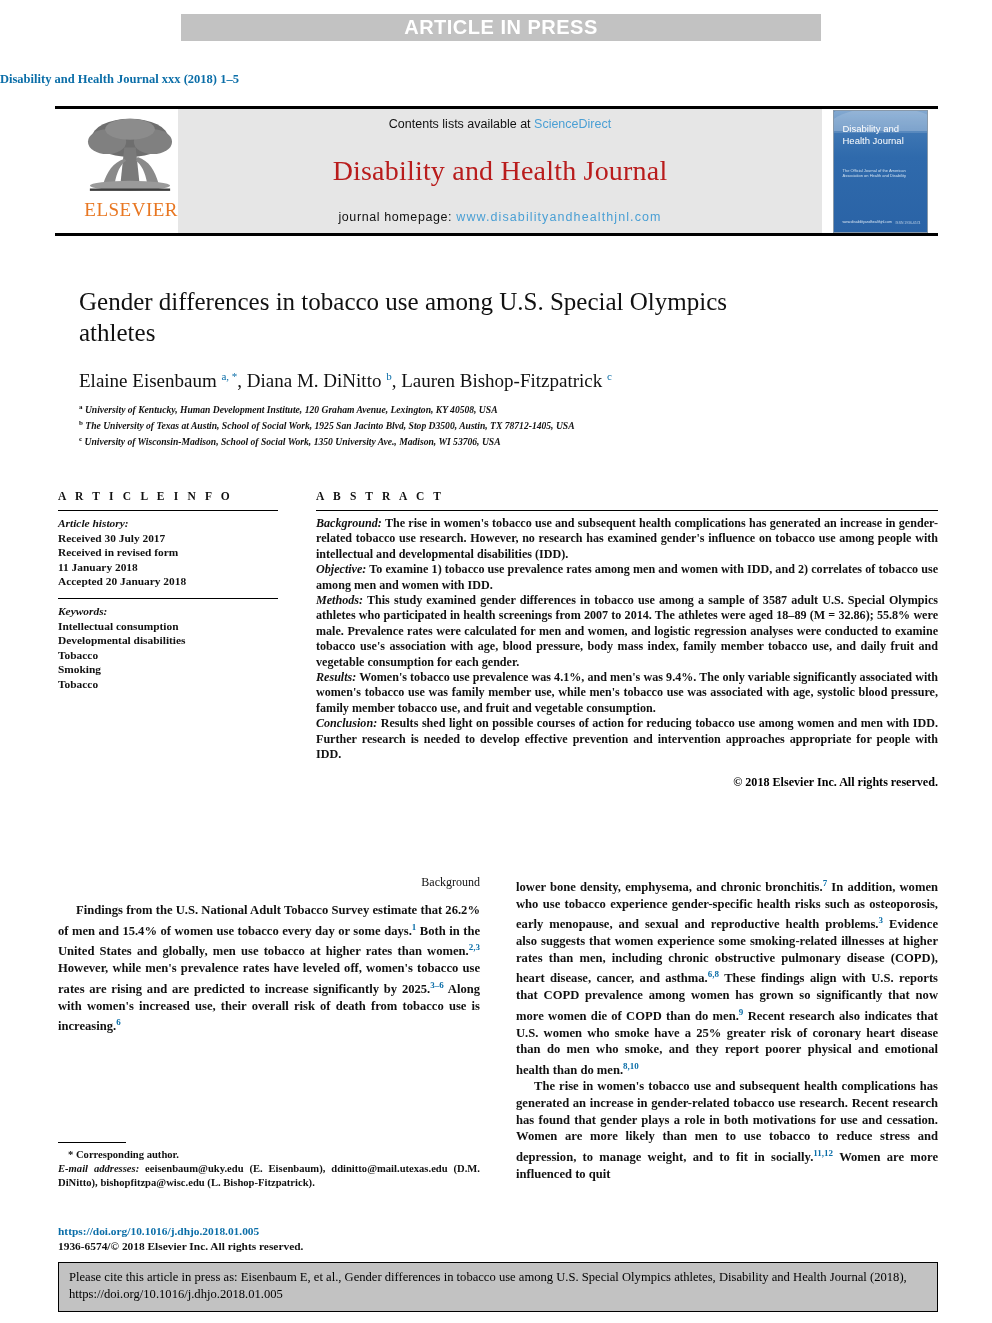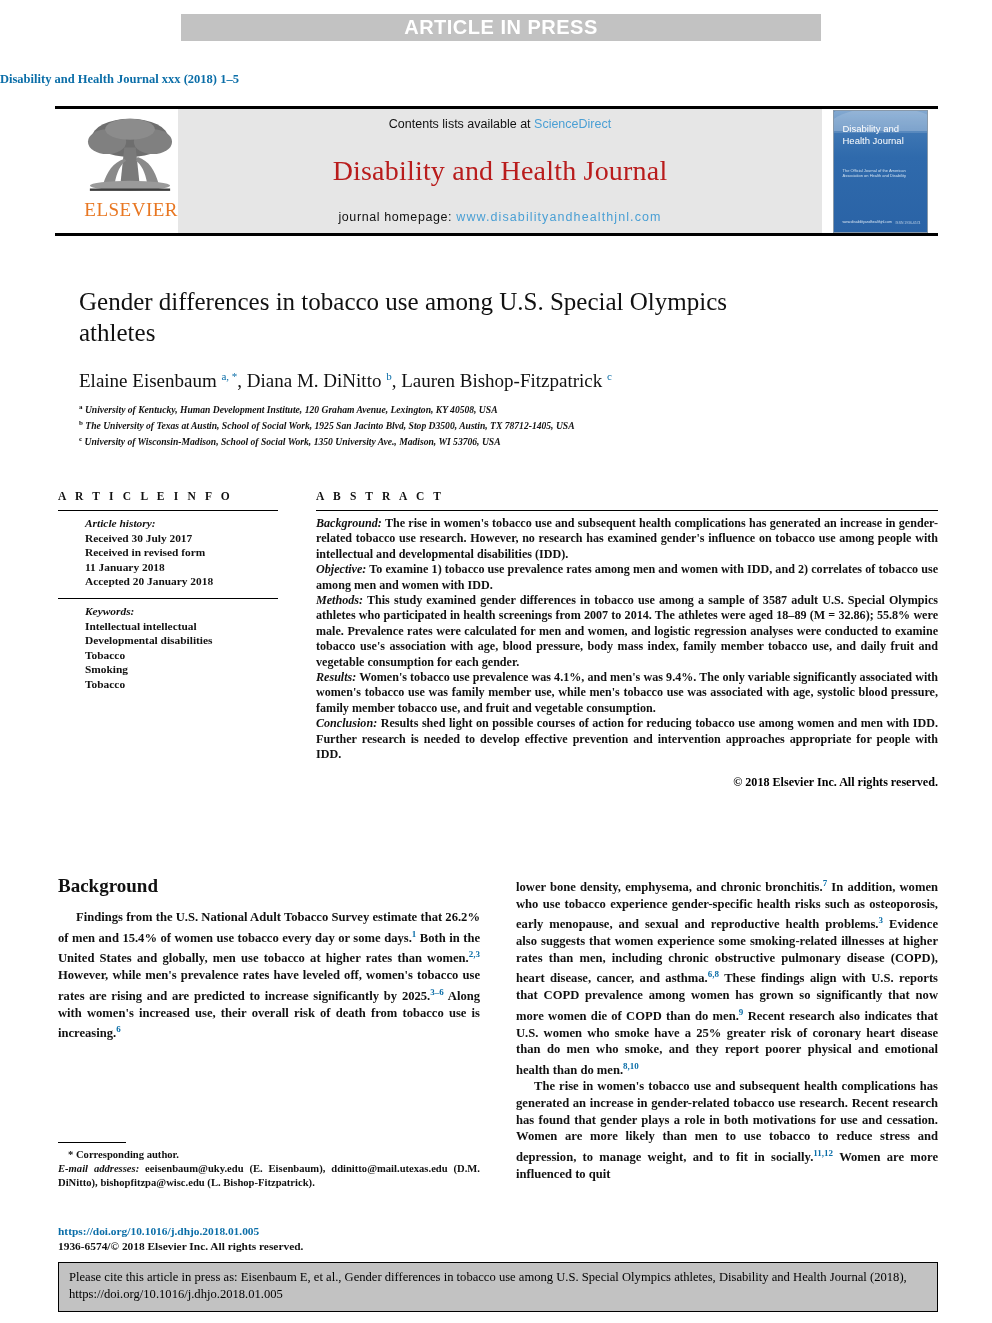--- a/index.html
+++ b/index.html
@@ -270,21 +270,20 @@
   .rule-mid {
     border-top: 1.6px solid #000;
     margin: 9px 0 5px 0;
   }
   .info-text {
     font-family: "Liberation Serif", serif;
     font-size: 11.4px;
     line-height: 14.6px;
     font-weight: bold;
     color: #111;
-    margin-left: 27px;
   }
   .info-text i {
     font-style: italic;
   }
   .abs-text {
     font-family: "Liberation Serif", serif;
     font-size: 12.1px;
     line-height: 15.4px;
     font-weight: bold;
     color: #111;
@@ -312,24 +311,25 @@
     width: 880px;
     display: flex;
     gap: 36px;
   }
   .bcol {
     width: 422px;
     flex: 0 0 422px;
   }
   .body-h {
     font-family: "Liberation Serif", serif;
-    font-weight: bold;
-    font-size: 19px;
+    font-weight: normal;
+    font-size: 12px;
     color: #111;
     margin: 0 0 12px 0;
+    text-align: right;
   }
   .body-p {
     font-family: "Liberation Serif", serif;
     font-size: 12.6px;
     line-height: 16.6px;
     font-weight: bold;
     color: #111;
     text-align: justify;
     margin: 0;
     text-indent: 18px;
@@ -483,21 +483,21 @@
             <div>Received 30 July 2017</div>
             <div>Received in revised form</div>
             <div>11 January 2018</div>
             <div>Accepted 20 January 2018</div>
           </div>
       </div>
       <div class="rule-mid"></div>
       <div class="info-text">
         <i>Keywords:</i>
         <div id="keyword-list">
-            <div>Intellectual intellectual</div>
+            <div>Intellectual consumption</div>
             <div>Developmental disabilities</div>
             <div>Tobacco</div>
             <div>Smoking</div>
             <div>Tobacco</div>
           </div>
       </div>
     </div>
 
     <div class="col-abs">
       <div class="sec-head">A B S T R A C T</div>

